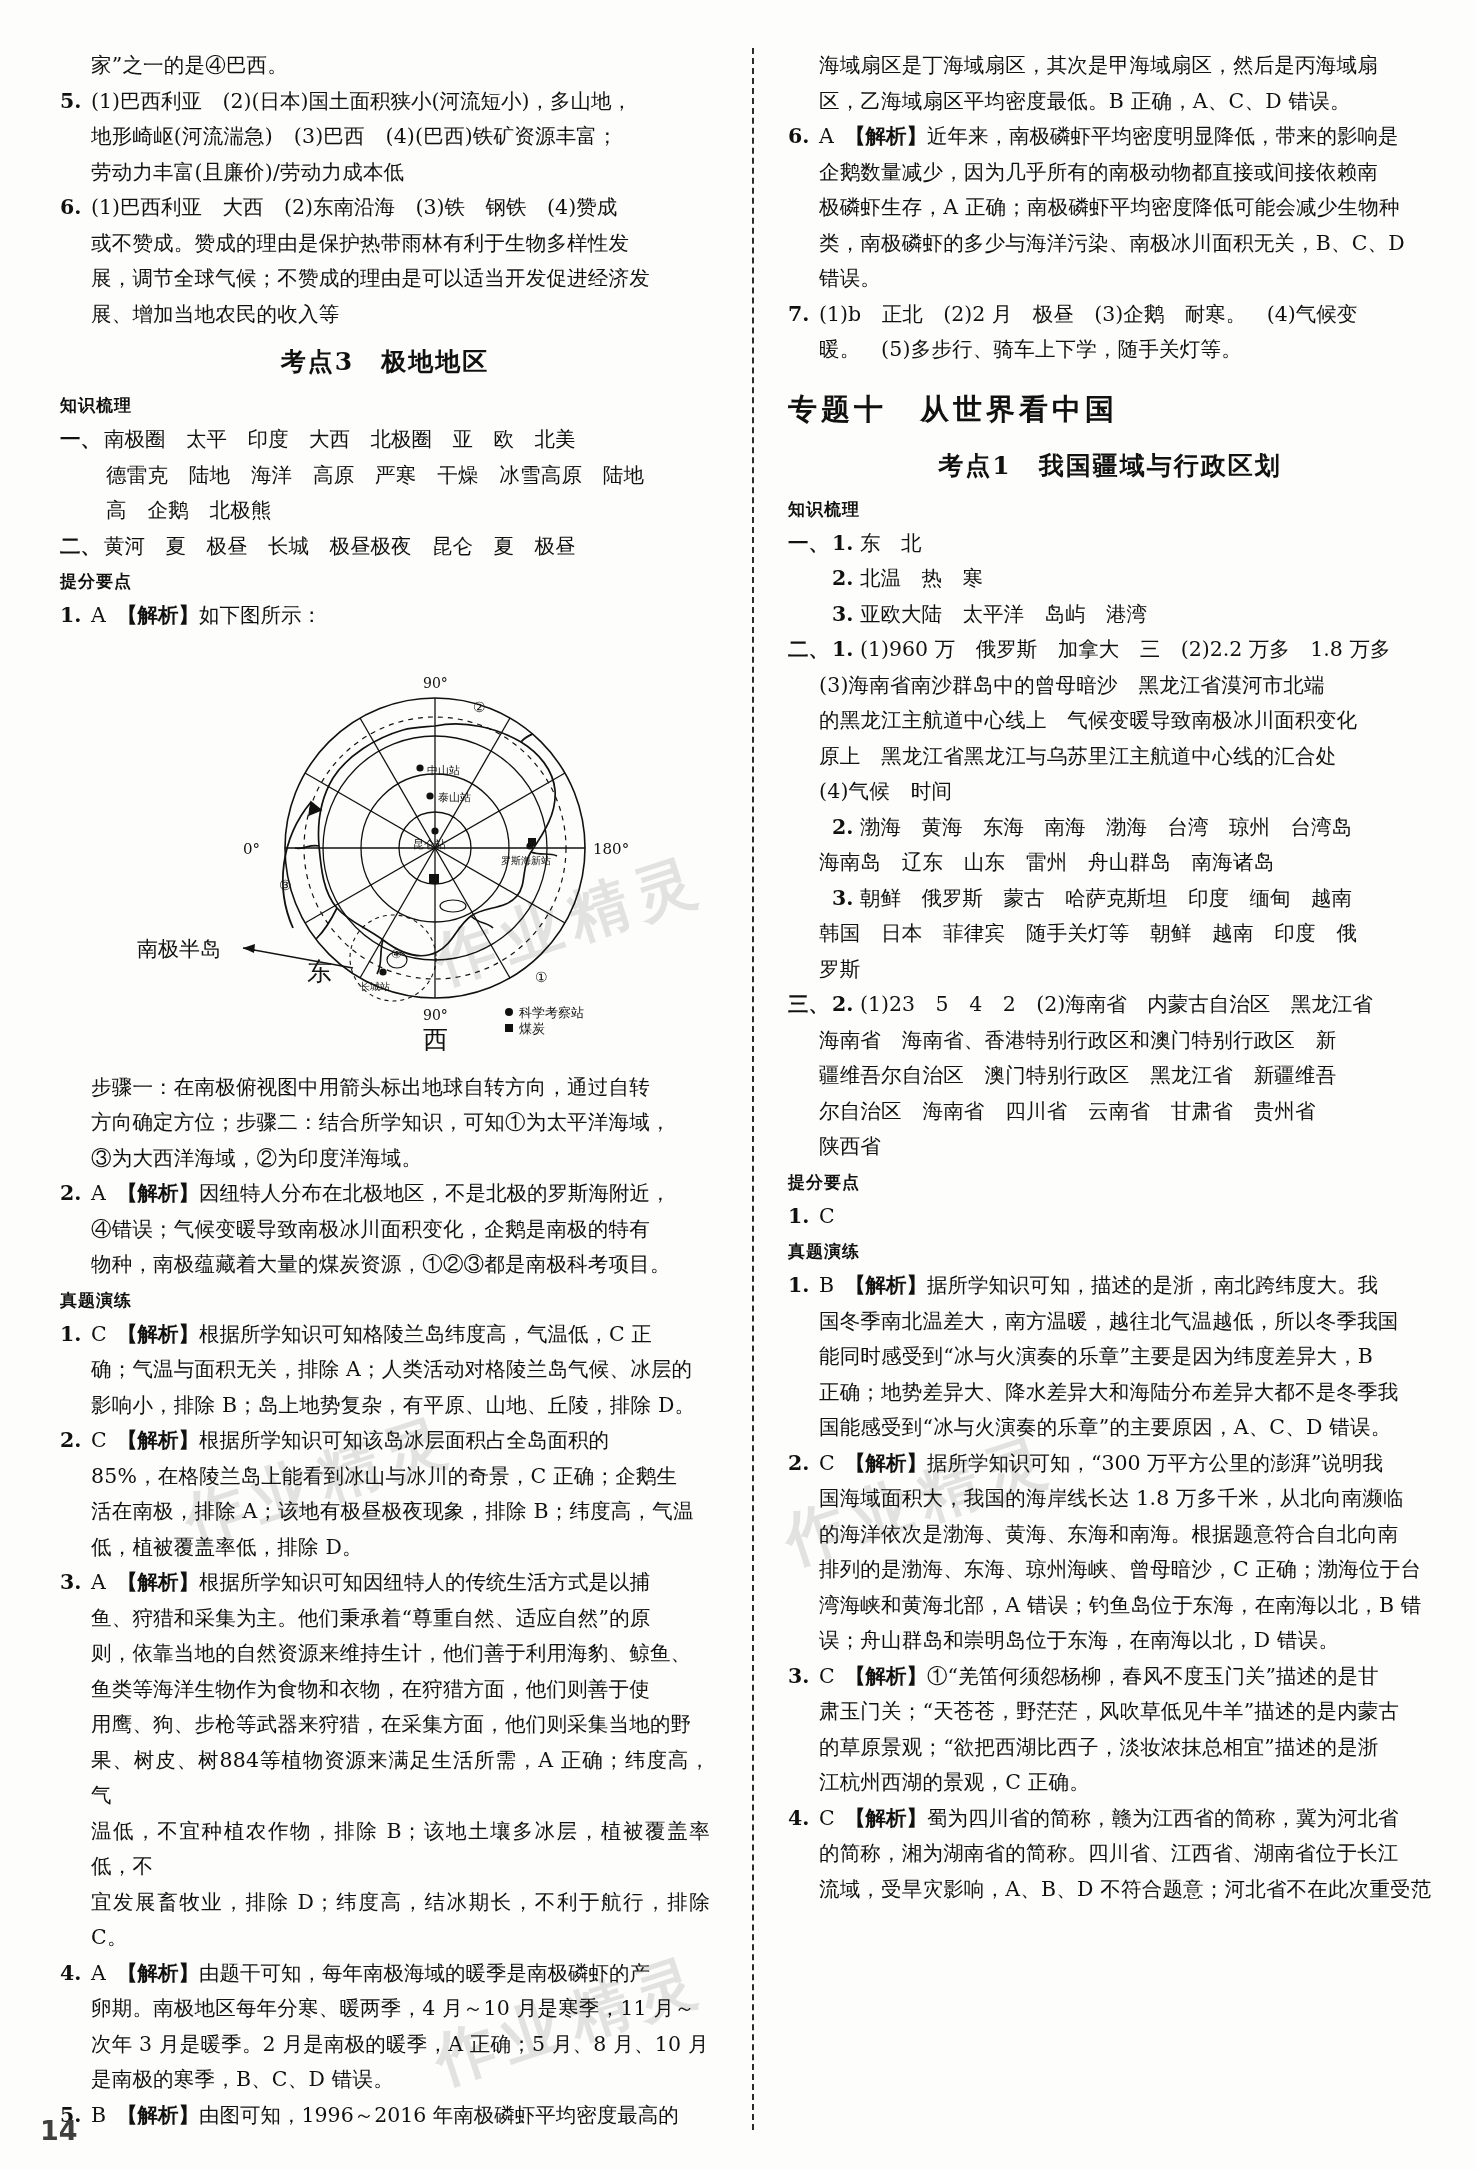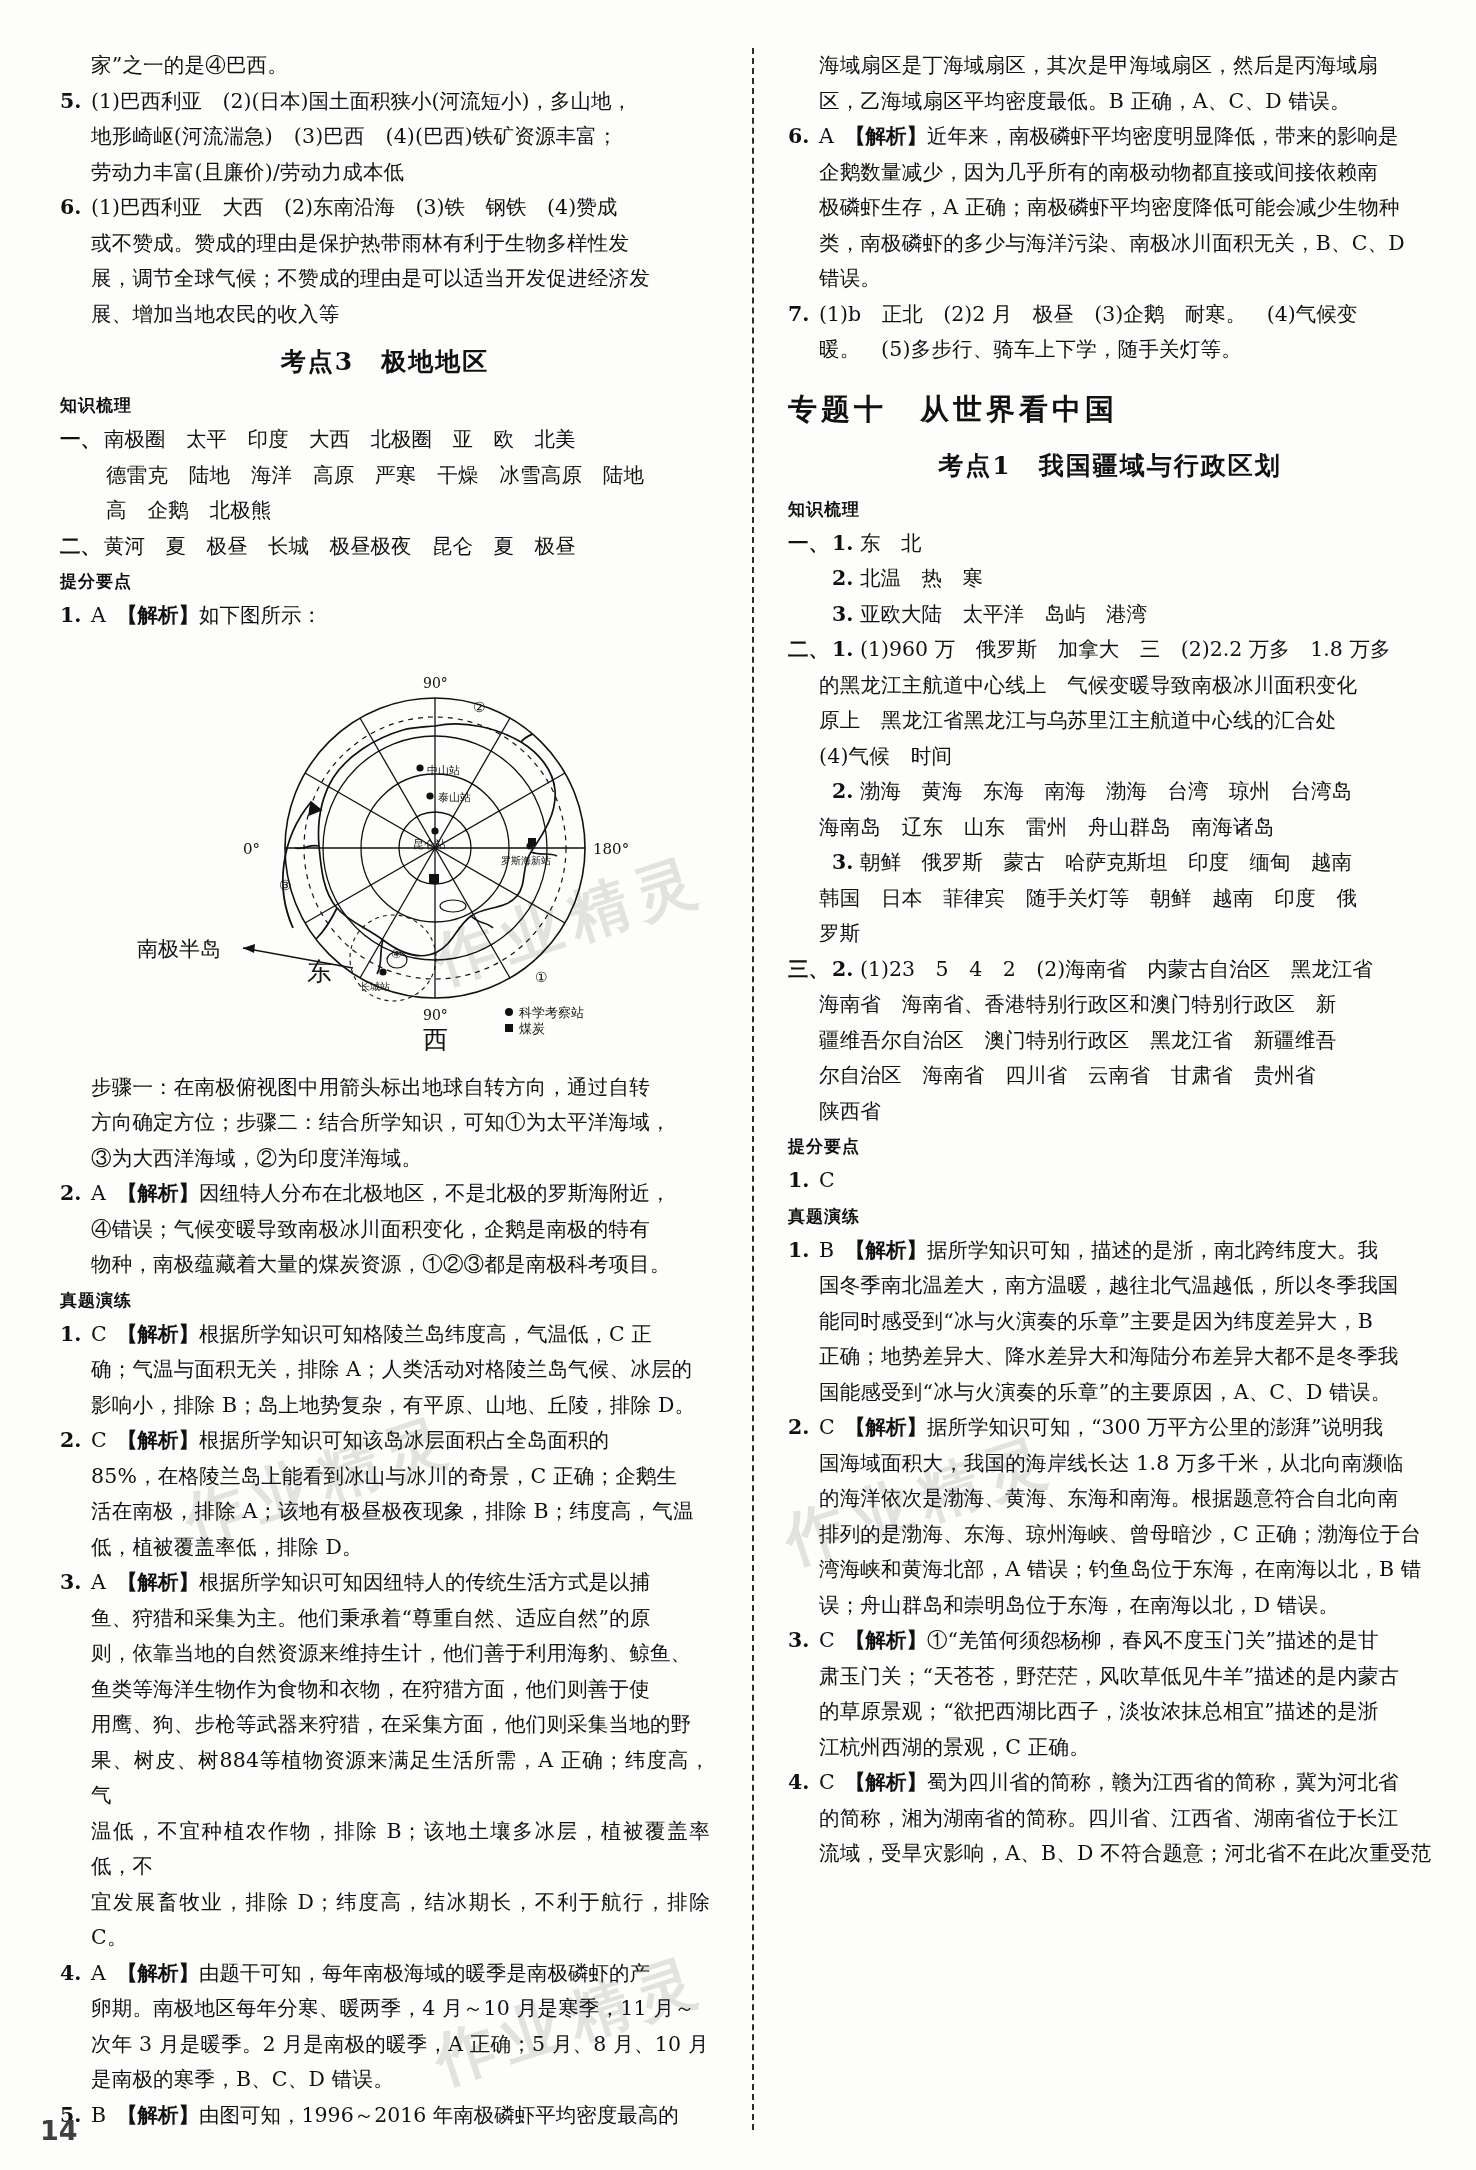--- a/index.html
+++ b/index.html
@@ -364,20 +364,21 @@
       <div class="item" style="padding-left:44px">
         <span class="num" style="min-width:28px;font-weight:bold">3.</span>
         <span class="body">亚欧大陆　太平洋　岛屿　港湾</span>
       </div>
 
       <div class="item">
         <span class="num" style="min-width:44px">二、</span>
         <span class="num" style="min-width:28px;font-weight:bold">1.</span>
         <span class="body">(1)960 万　俄罗斯　加拿大　三　(2)2.2 万多　1.8 万多</span>
       </div>
+      <div class="indent ln">(3)海南省南沙群岛中的曾母暗沙　黑龙江省漠河市北端</div>
       <div class="indent ln">的黑龙江主航道中心线上　气候变暖导致南极冰川面积变化</div>
       <div class="indent ln">原上　黑龙江省黑龙江与乌苏里江主航道中心线的汇合处</div>
       <div class="indent ln">(4)气候　时间</div>
 
       <div class="item" style="padding-left:44px">
         <span class="num" style="min-width:28px;font-weight:bold">2.</span>
         <span class="body">渤海　黄海　东海　南海　渤海　台湾　琼州　台湾岛</span>
       </div>
       <div class="indent ln">海南岛　辽东　山东　雷州　舟山群岛　南海诸岛</div>
 

